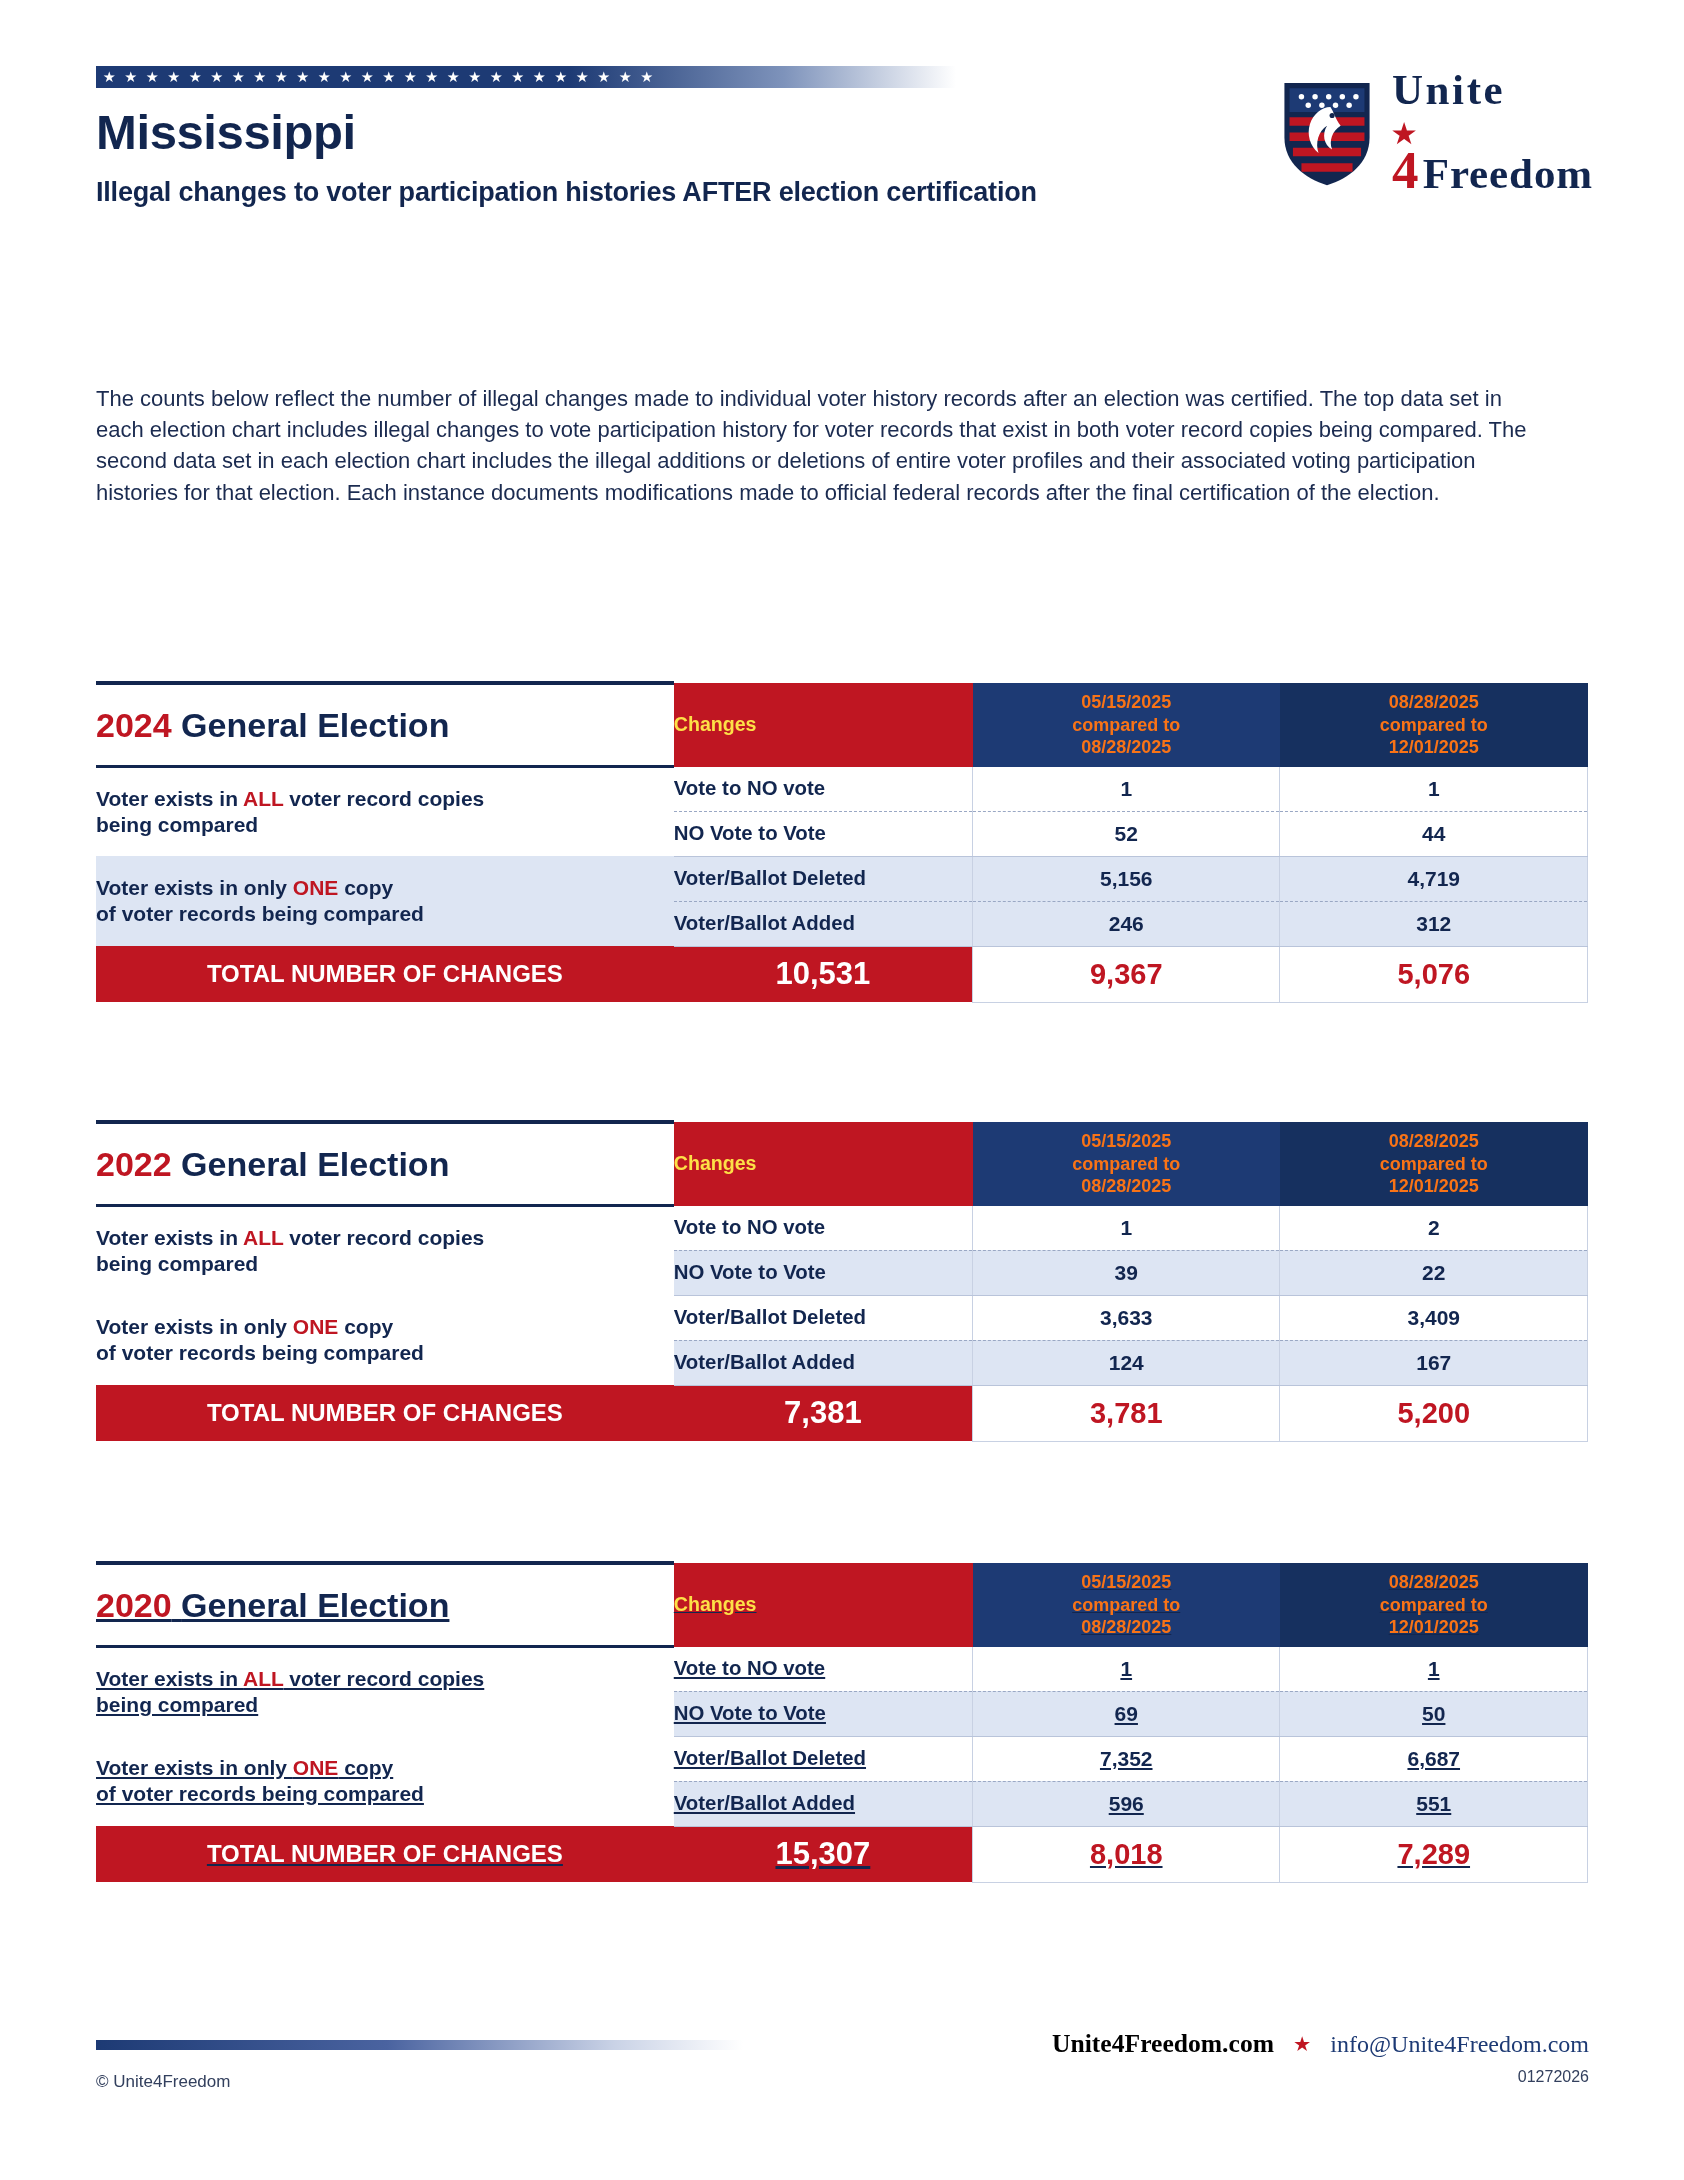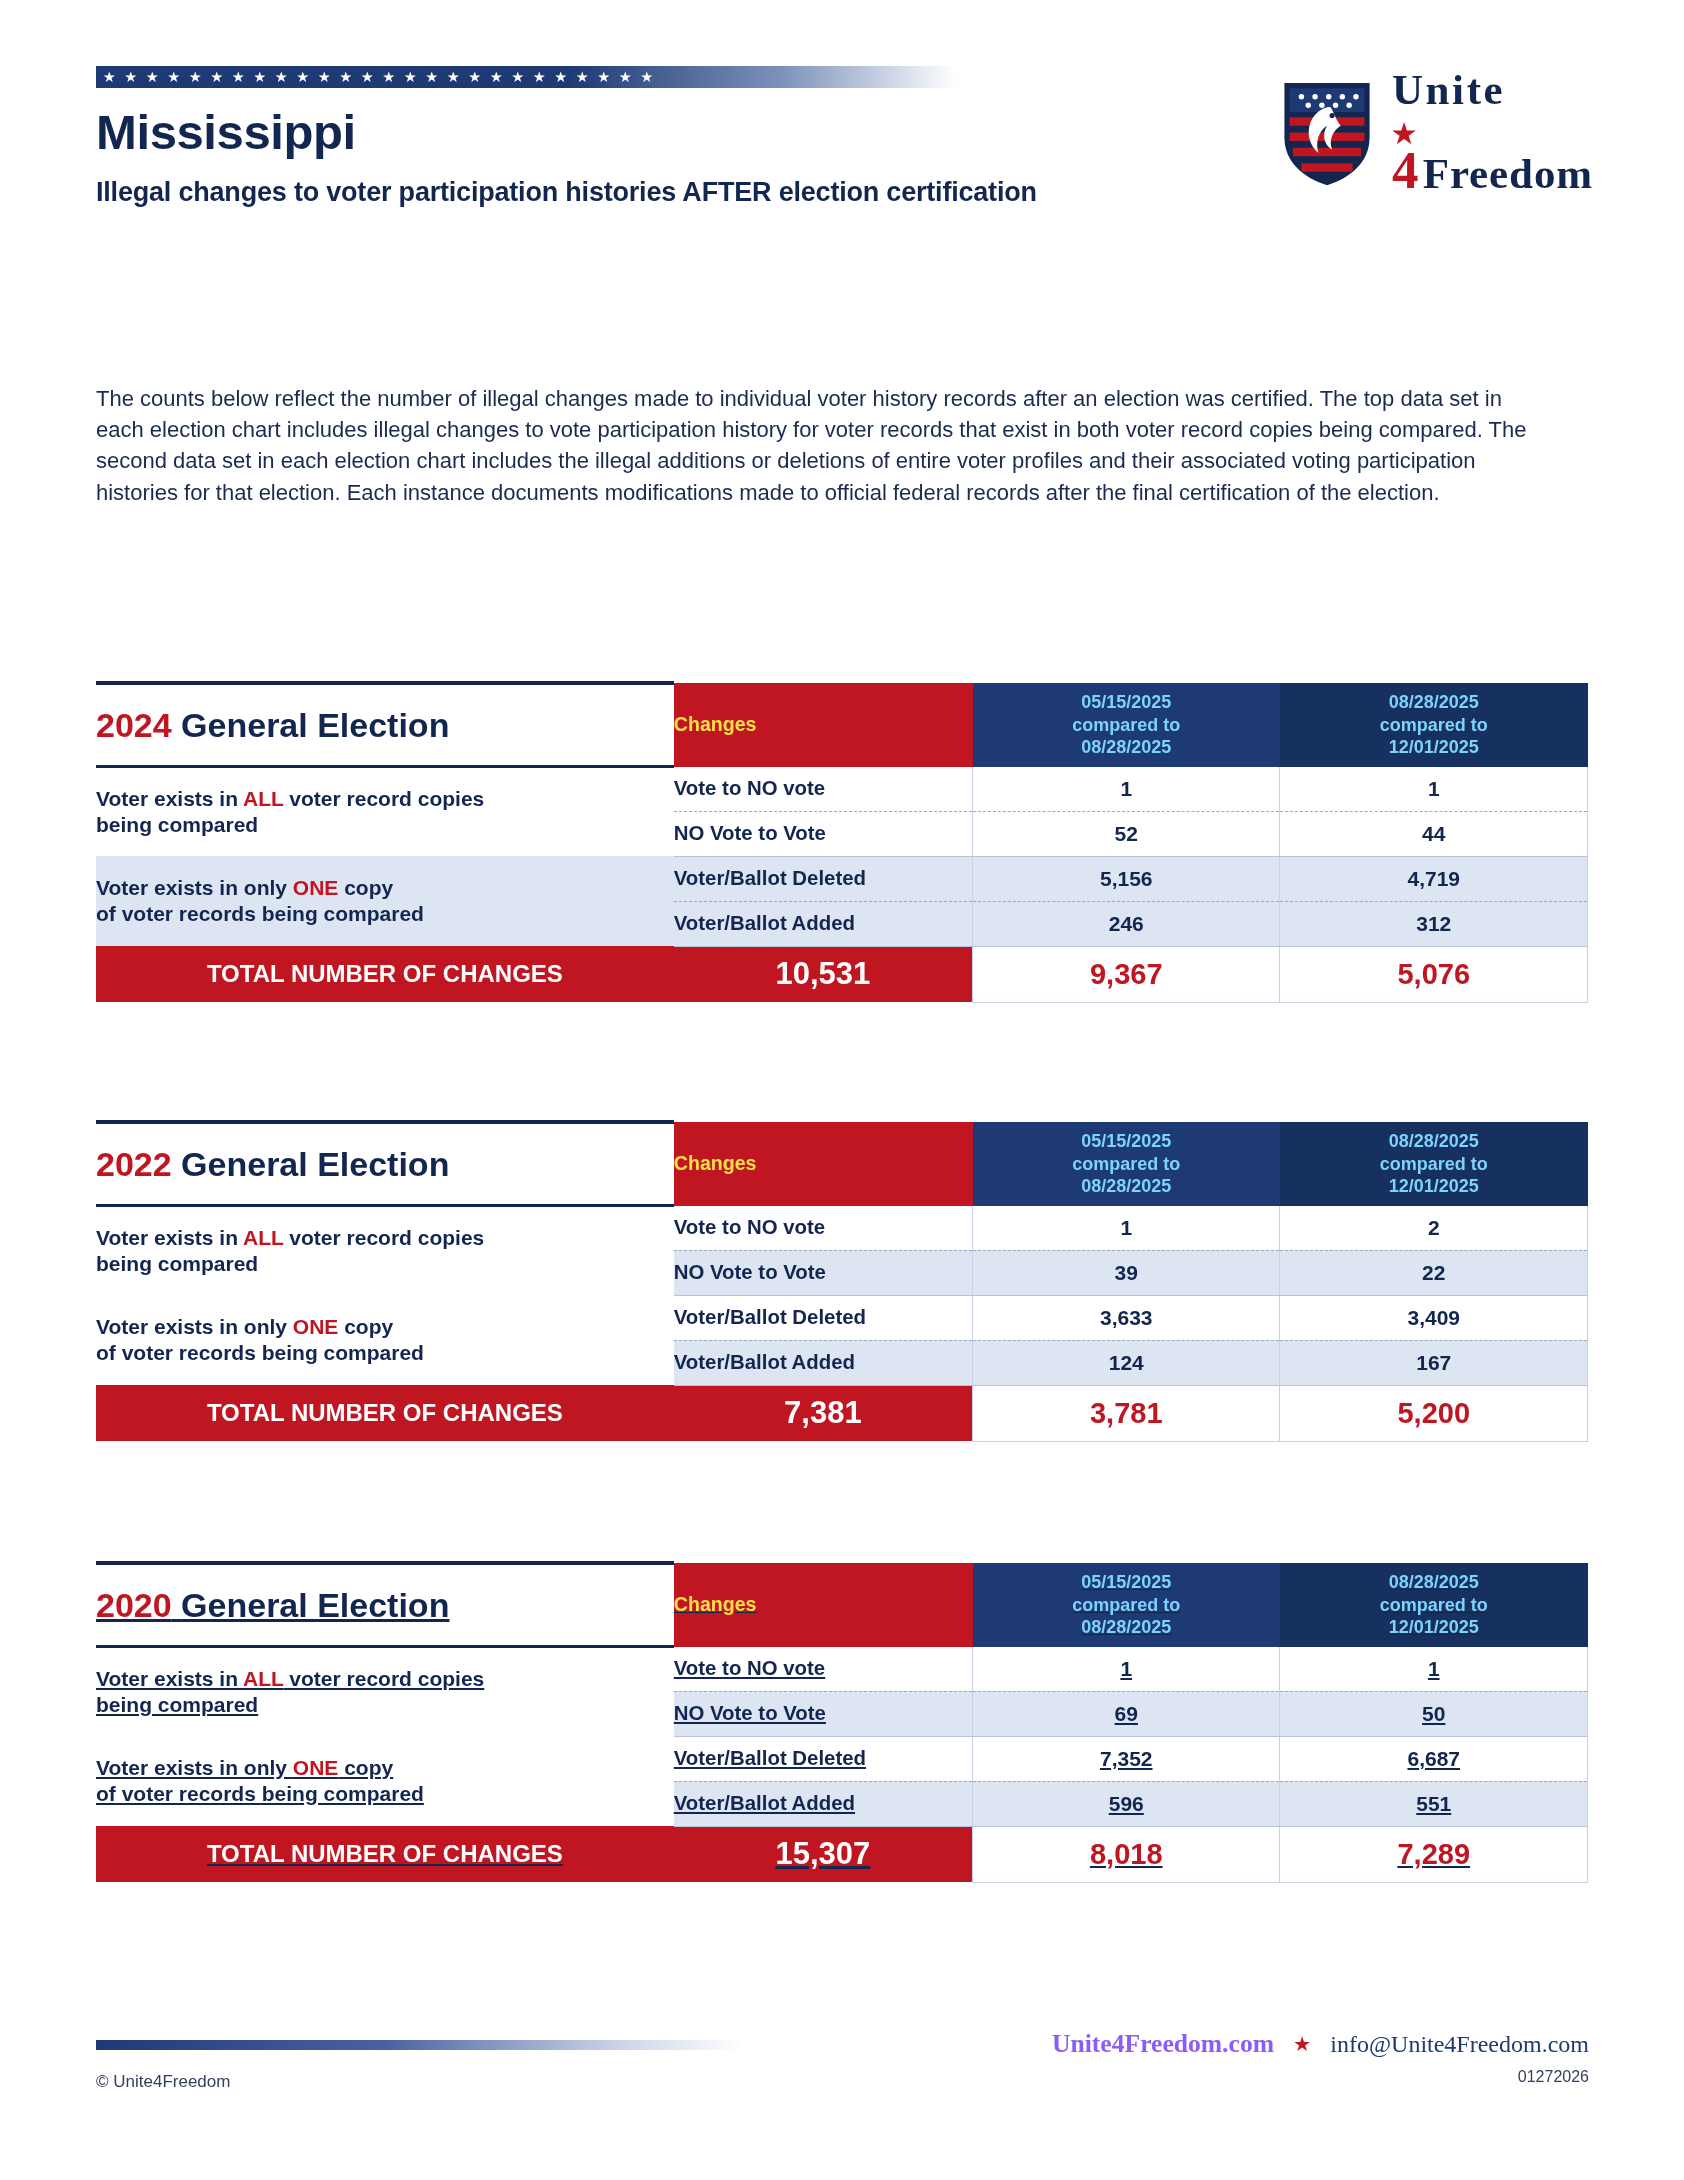--- a/index.html
+++ b/index.html
@@ -168,21 +168,21 @@
   .hdr-changes {
     background: #bf1622;
     color: #fde047;
     font-size: 19.6px;
     font-weight: bold;
     padding-left: 15.3px;
     height: 80px;
   }
   .hdr-date {
     background: #1d3a74;
-    color: #7dd3fc;
+    color: #f97316;
     font-size: 18px;
     font-weight: bold;
     text-align: center;
     line-height: 1.25;
     height: 80px;
   }
   .hdr-date.alt { background: #16305f; }
 
   
   .lbl {
@@ -273,21 +273,21 @@
     right: 96px;
     top: 2029px;
     display: flex;
     align-items: center;
     gap: 19px;
     font-family: "Liberation Serif", serif;
   }
   .footer-site {
     font-size: 25.6px;
     font-weight: bold;
-    color: #8b5cf6;
+    color: #000000;
   }
   .footer-star {
     color: #bf1622;
     font-size: 20.4px;
   }
   .footer-email {
     font-size: 24px;
     color: #1d3a74;
   }
   .footer-code {

